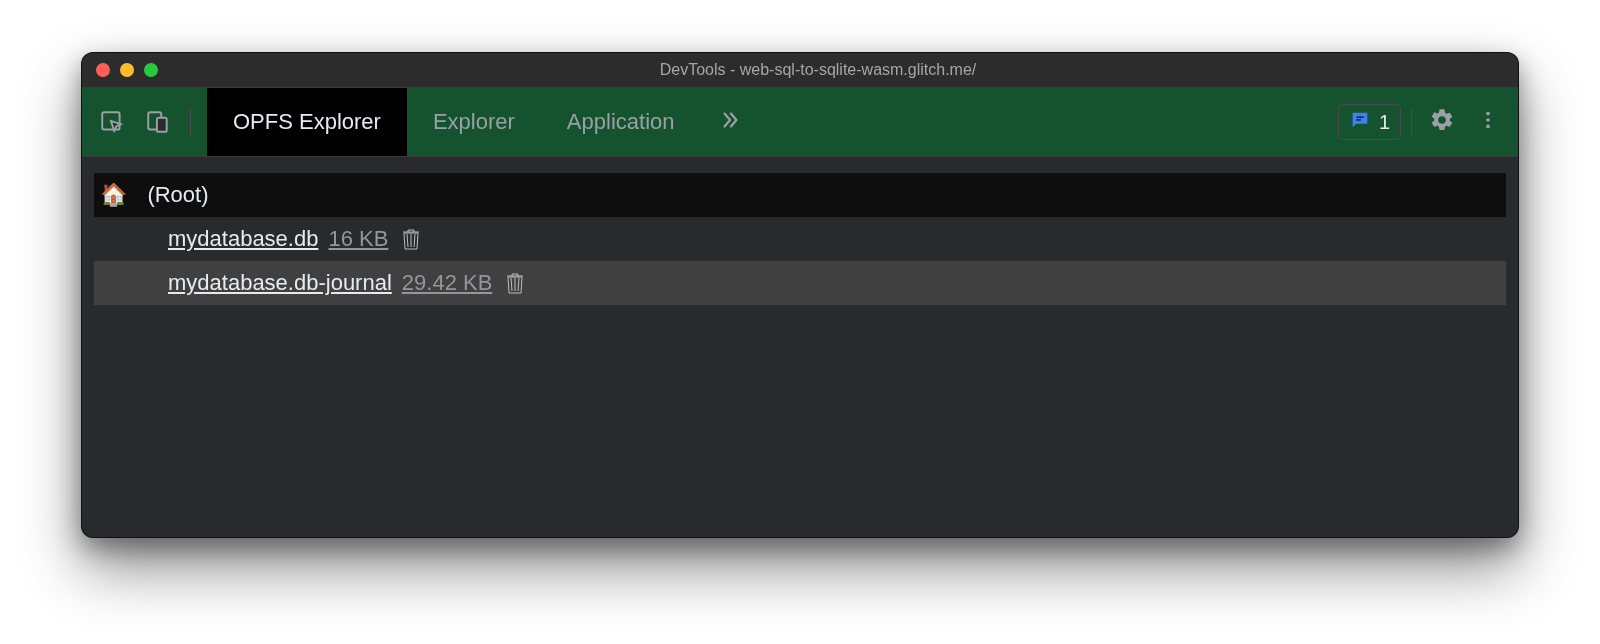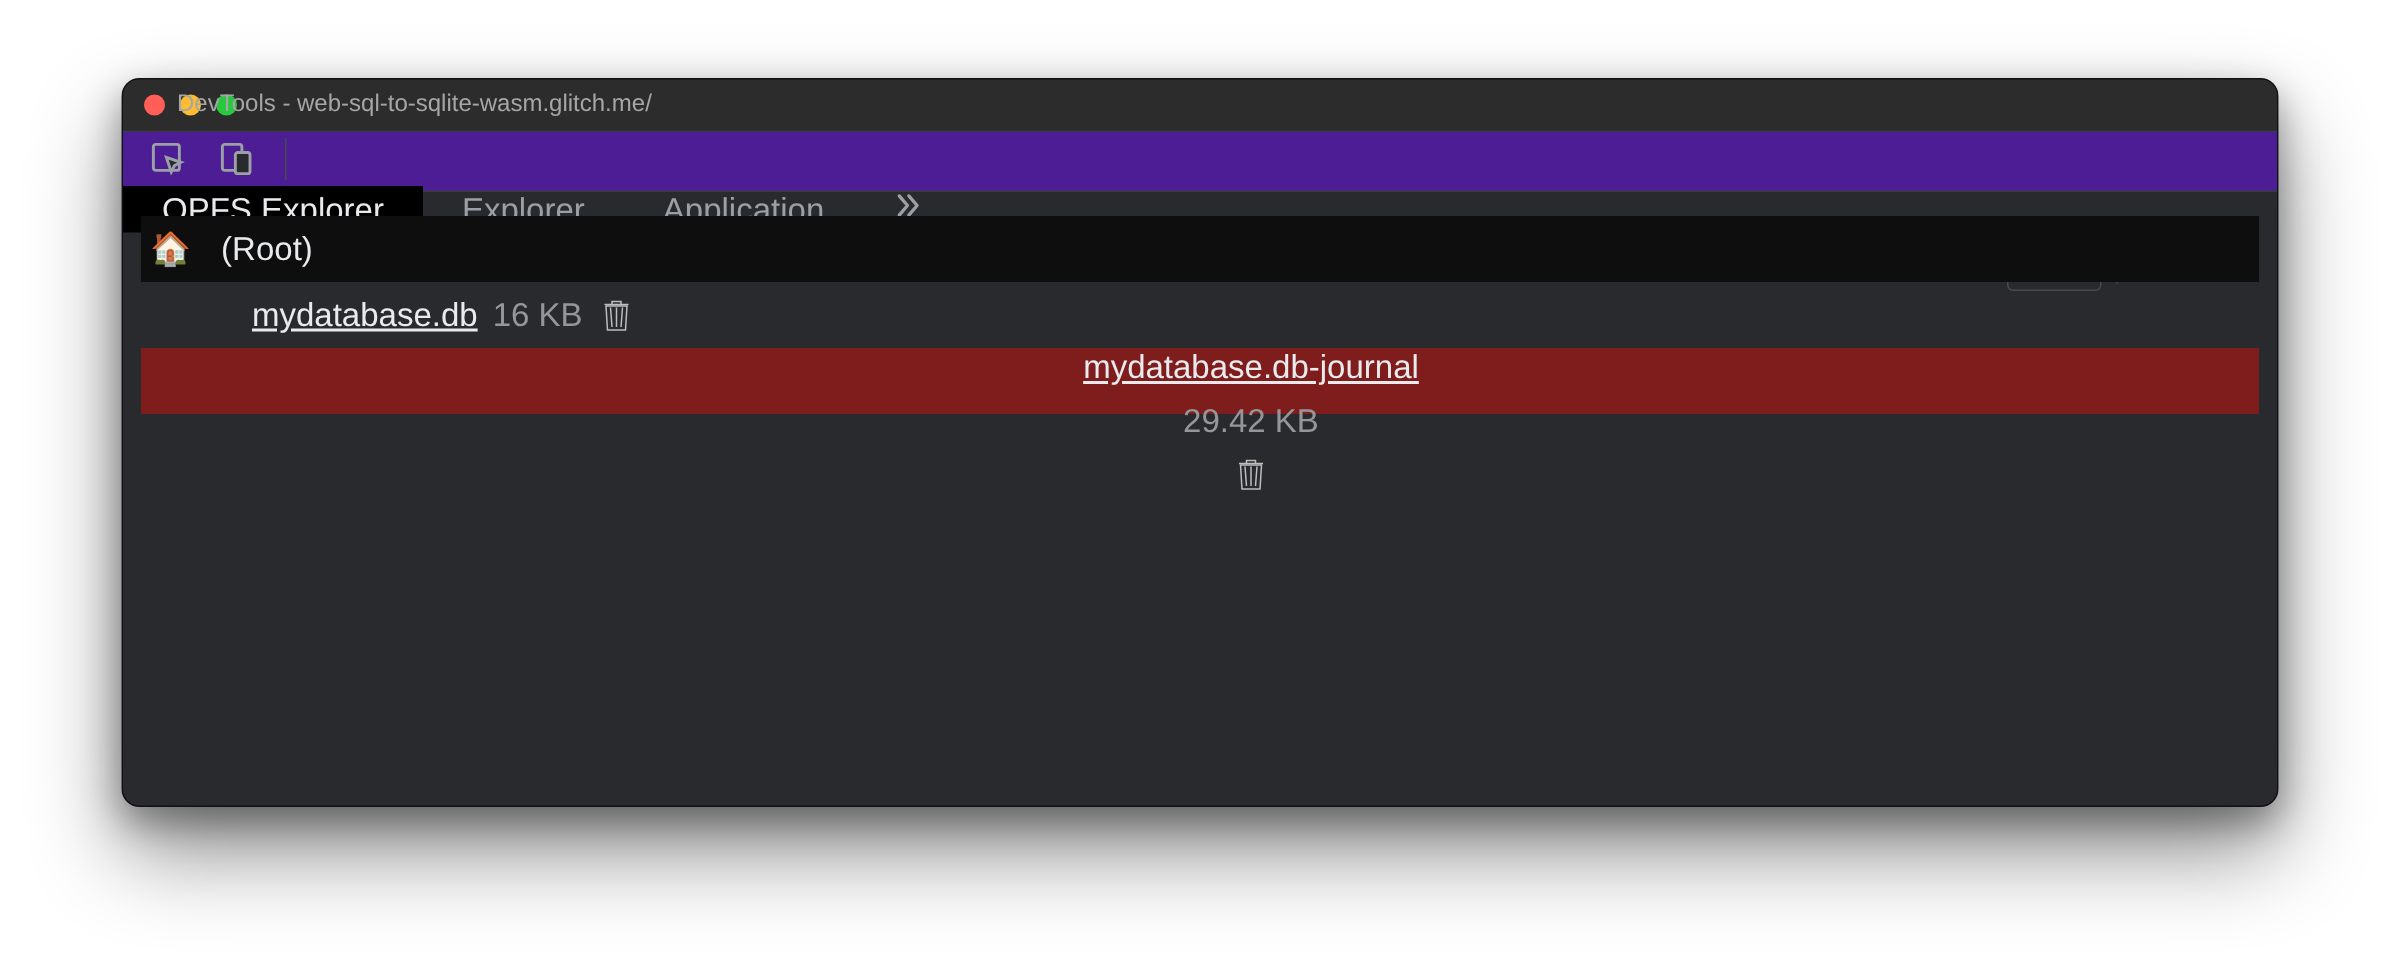--- a/index.html
+++ b/index.html
@@ -42,37 +42,36 @@
       width: 14px;
       height: 14px;
       border-radius: 50%;
     }
     .tl-close { background: #ff5f57; }
     .tl-min { background: #febc2e; }
     .tl-max { background: #28c840; }
     .title {
       position: absolute;
       left: 0; right: 0;
-      text-align: left;
+      text-align: center;
       color: #a6a6a6;
       font-size: 16px;
       font-weight: 500;
       pointer-events: none;
       padding-left: 36px;
     }
     
     .toolbar {
-      height: 41px;
-      background: #4c1d95;
+      height: 70px;
+      background: #14532d;
       border-top: 1px solid #3a3b3e;
       border-bottom: 1px solid #3a3b3e;
       display: flex;
       align-items: stretch;
       flex-shrink: 0;
-      flex-direction: column;
     }
     .toolbar-left {
       display: flex;
       align-items: center;
       padding: 0 12px;
       gap: 10px;
     }
     .tool-icon {
       width: 36px;
       height: 36px;
@@ -156,30 +155,29 @@
       height: 44px;
       padding: 0 6px;
       font-size: 22px;
       color: #e8eaed;
       gap: 10px;
     }
     .tree-row.root-row {
       background: #0e0e0e;
     }
     .tree-row.file-row.odd {
-      background: #7f1d1d;
-      flex-direction: column;
+      background: #404040;
     }
     .tree-row.file-row {
       padding-left: 74px;
     }
     .house-icon { font-size: 22px; }
     .root-label { color: #e8eaed; margin-left: 10px; }
     .file-name { color: #e8eaed; text-decoration: underline; }
-    .file-size { color: #96969a; }
+    .file-size { color: #96969a; text-decoration: underline; }
     .trash-icon {
       color: #bdbdbd;
       cursor: pointer;
       width: 26px;
       height: 26px;
       display: flex;
       align-items: center;
       justify-content: center;
     }
   </style>

